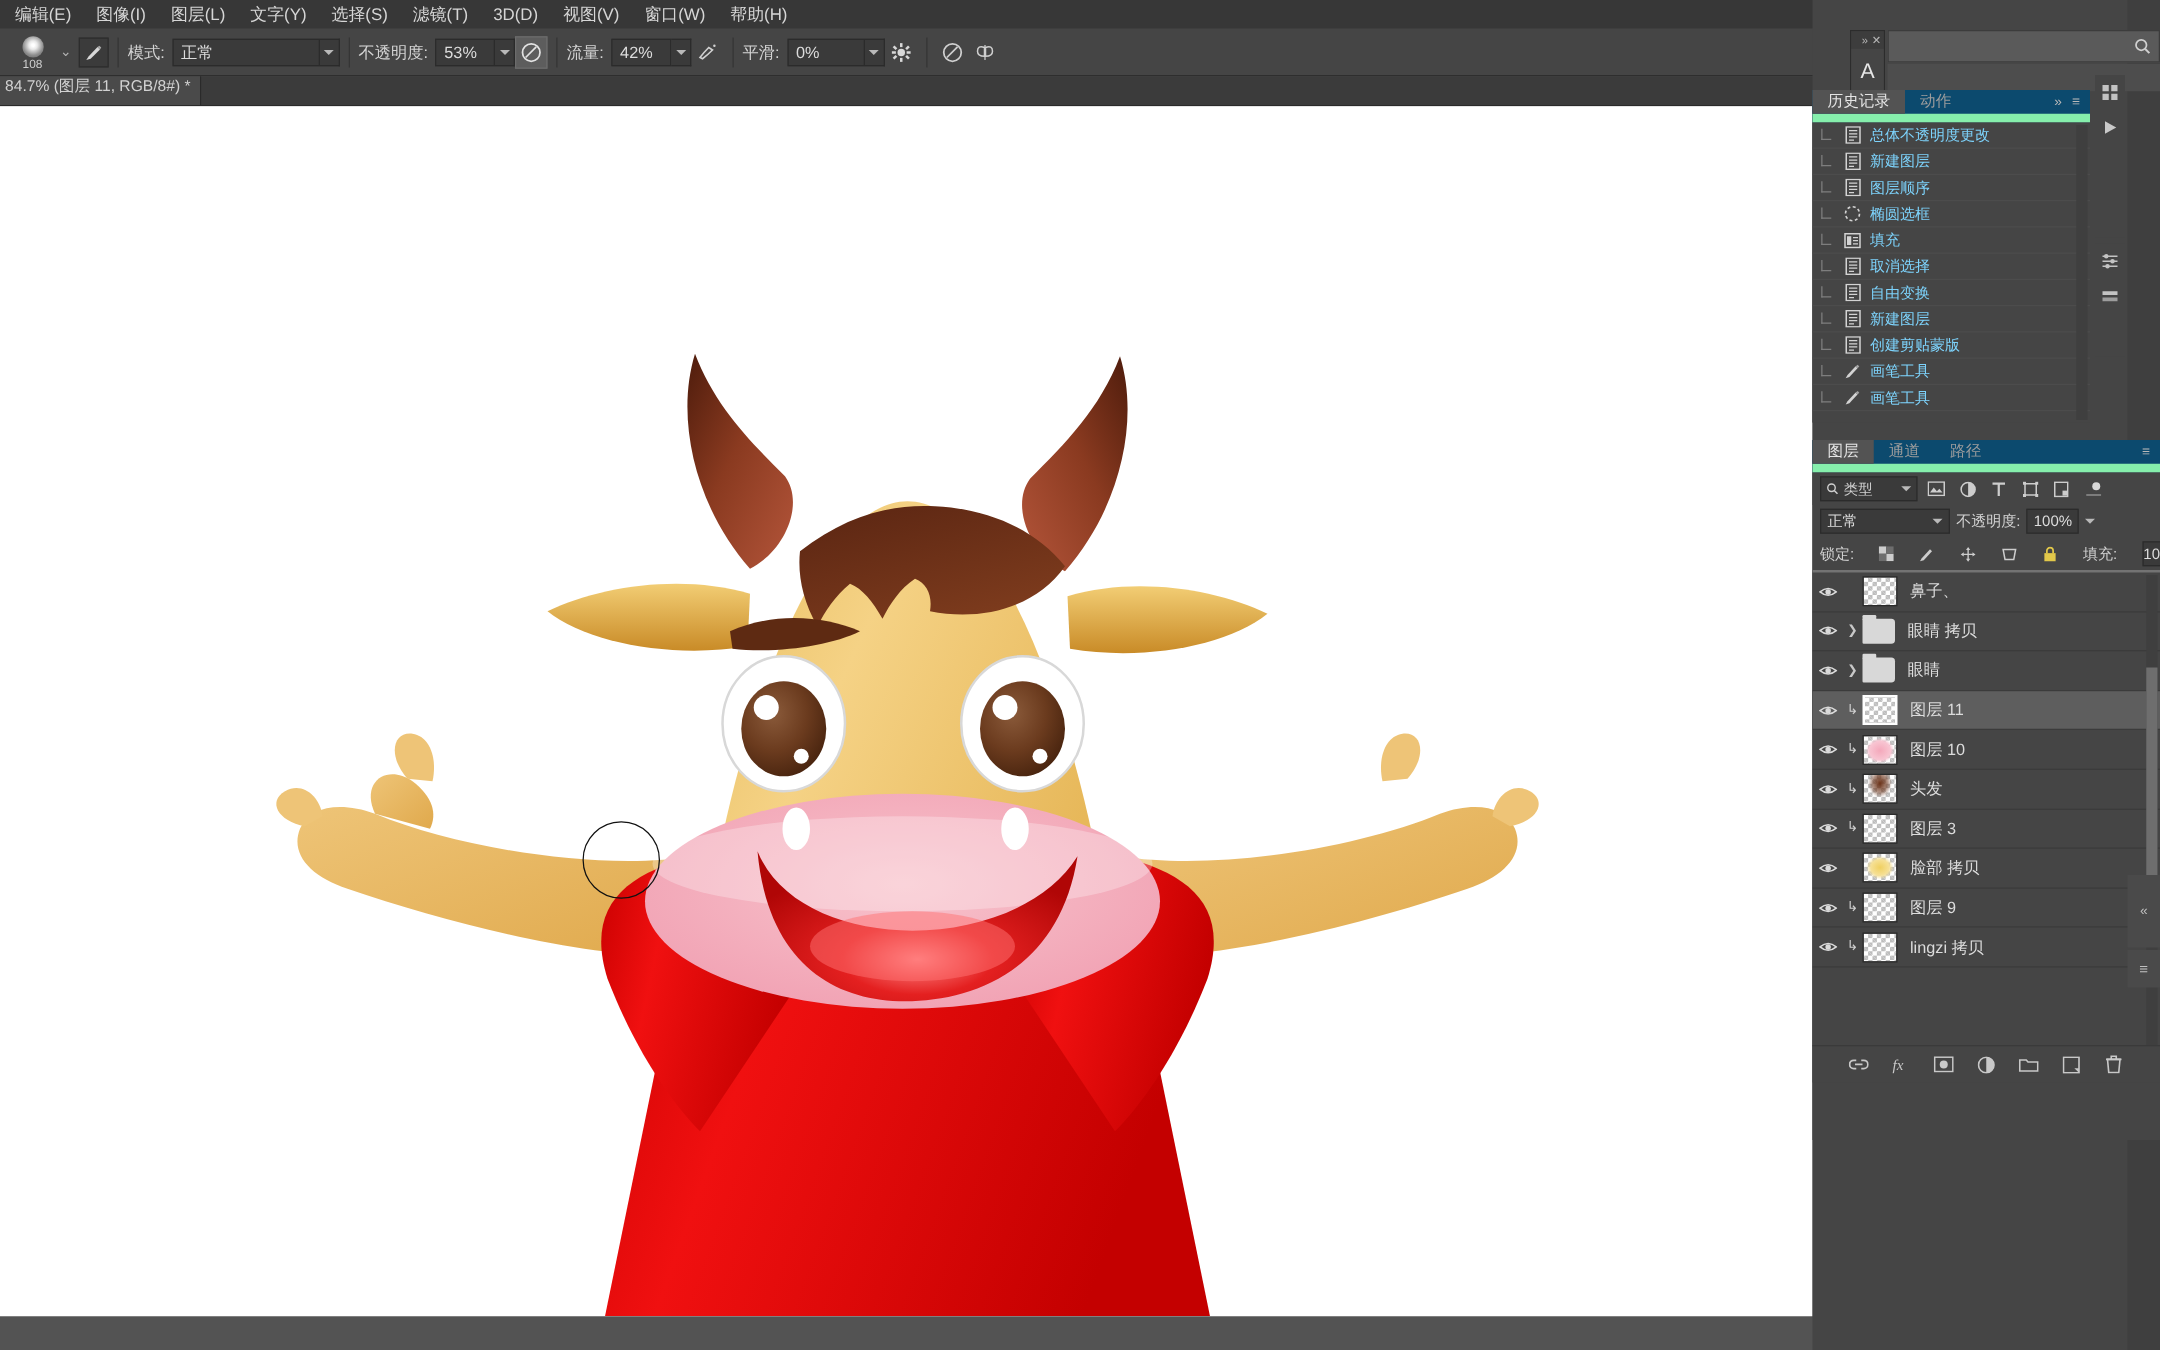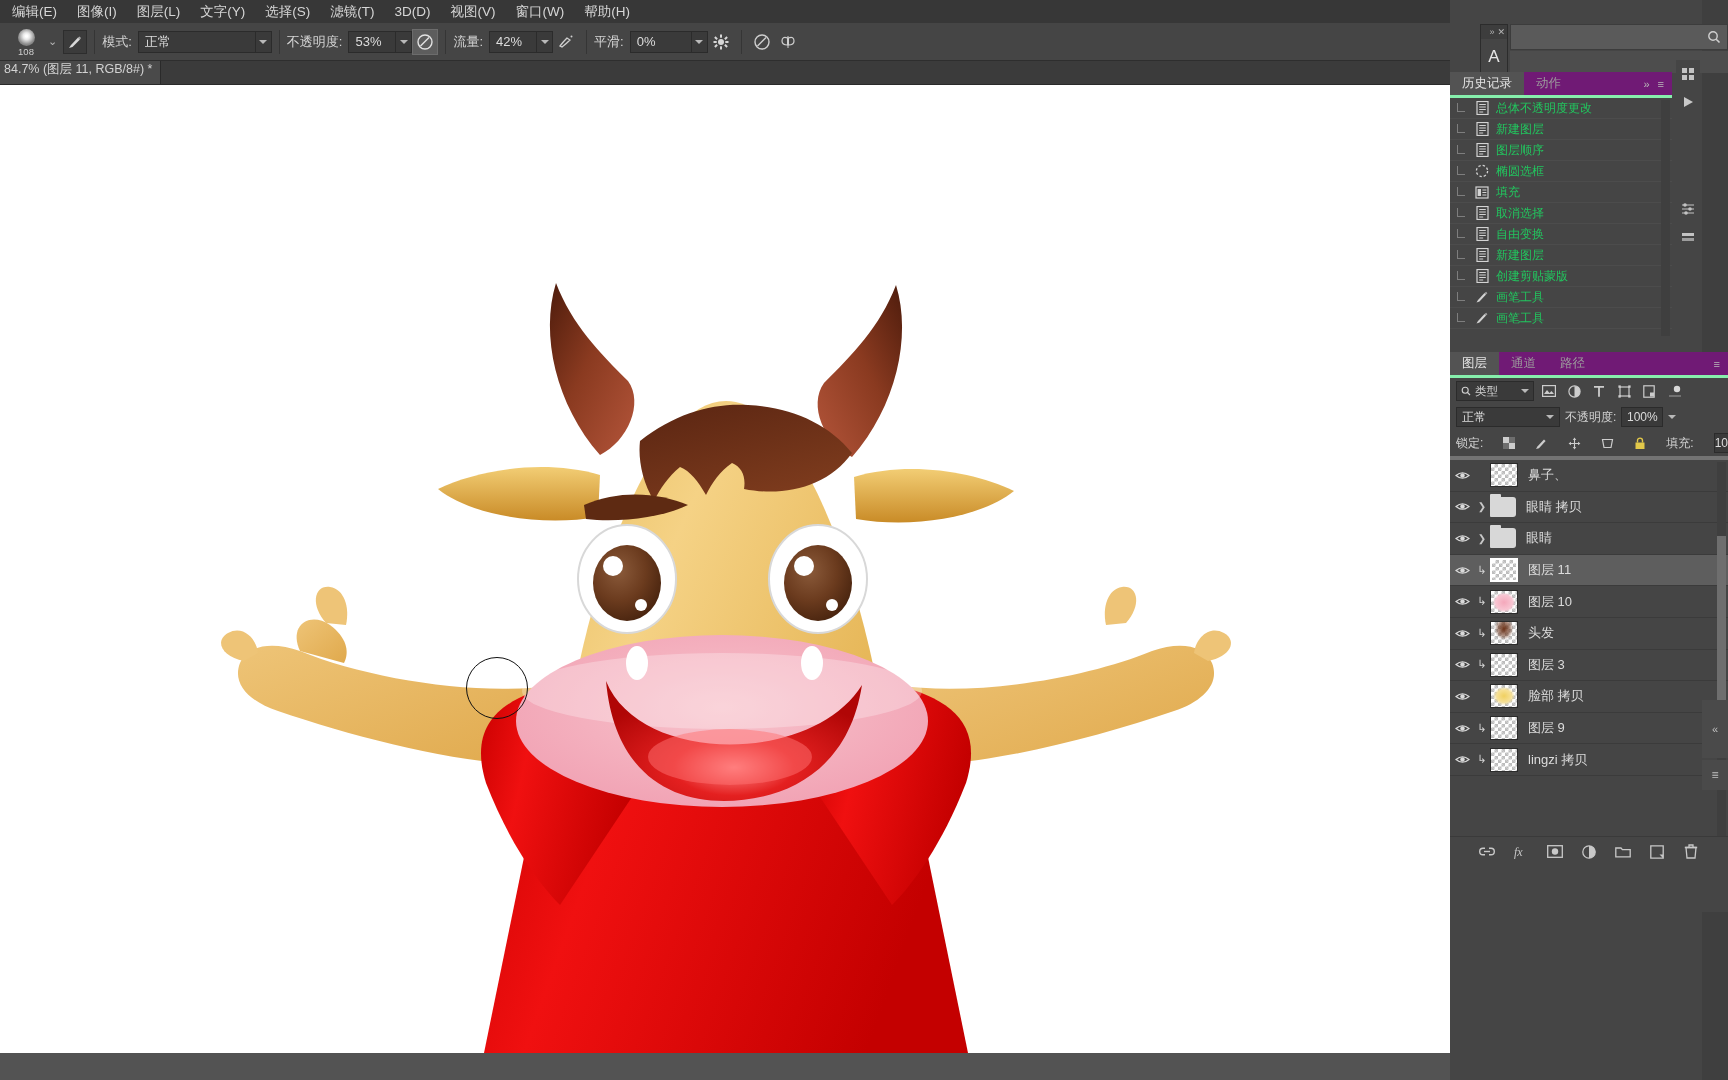--- a/index.html
+++ b/index.html
@@ -187,23 +187,23 @@
     padding-right: 6px;
   }
   .topsearch2 {
     position: absolute; left: 1510px; top: 51px;
     width: 218px; height: 22px; background: #4d4d4d;
   }
 
   
   .panel { position: absolute; background: #454545; }
   .panel-tabs {
-    height: 26px; background: #701a75;
+    height: 26px; background: #0c4a6e;
     display: flex; align-items: stretch;
-    border-bottom: 3px solid #86efac;
+    border-bottom: 7px solid #86efac;
   }
   .ptab {
     display: flex; align-items: center; padding: 0 12px;
     font-size: 12.5px; color: #9c9c9c;
   }
   .ptab.active { background: #535353; color: #e4e4e4; }
   .panel-tabs-spacer { flex: 1; }
   .ptab-ctrl {
     display: flex; align-items: center; gap: 8px;
     padding: 0 8px; color: #b9b9b9; font-size: 11px;
@@ -222,21 +222,21 @@
   }
   .hist-step-ic::before {
     content: ''; position: absolute; left: 3px; top: 2px;
     width: 1px; height: 9px; background: #cdcdcd;
   }
   .hist-step-ic::after {
     content: ''; position: absolute; left: 3px; top: 10px;
     width: 8px; height: 1px; background: #cdcdcd;
   }
   .hist-ic { width: 16px; height: 16px; flex: none; display:flex; align-items:center; justify-content:center; }
-  .hist-label { color: #22c55e; font-size: 12px; white-space: nowrap; }
+  .hist-label { color: #7dd3fc; font-size: 12px; white-space: nowrap; }
   .hist-scroll {
     position: absolute; right: 2px; top: 28px;
     width: 9px; height: 236px; background: #3f3f3f;
   }
 
   
   .mini-dock {
     position: absolute; left: 1676px; top: 60px;
     width: 24px; height: 130px; background: #454545;
   }
@@ -278,21 +278,21 @@
     display: flex; align-items: center; justify-content: center;
   }
   .lp-lock {
     height: 26px; display: flex; align-items: center;
     gap: 20px; padding: 0 6px;
   }
   .lp-lock-ic { width: 16px; height: 16px; color: #cdcdcd; display:flex; align-items:center; justify-content:center; }
 
   .layer-list {
     position: relative; height: 380px; overflow: hidden;
-    background: #454545; border-top: 4px solid #737373;
+    background: #454545; border-top: 2px solid #737373;
   }
   .layer-row {
     height: 31.6px; display: flex; align-items: center;
     border-bottom: 1px solid #3b3b3b; gap: 2px;
   }
   .layer-row.selected { background: #5e5e5e; }
   .eye {
     width: 24px; height: 31px; display: flex;
     align-items: center; justify-content: center; flex: none;
   }

